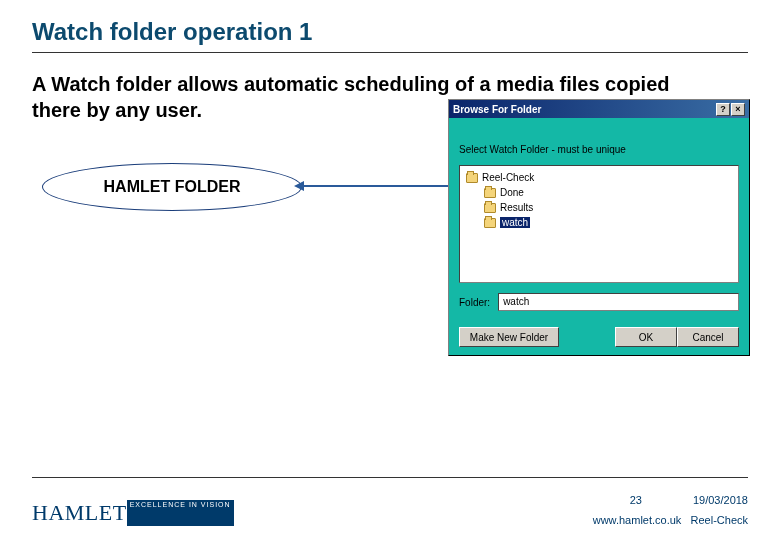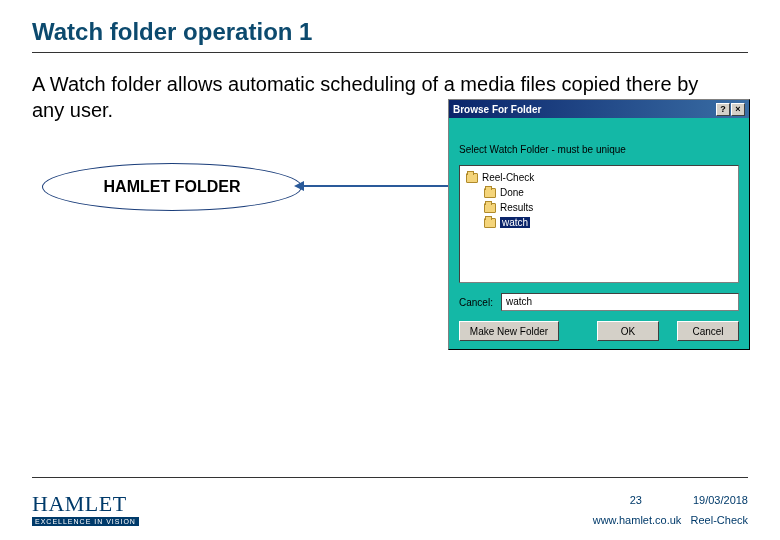--- a/index.html
+++ b/index.html
@@ -18,21 +18,21 @@
     margin-bottom: 6px;
   }
   .hr-top {
     border: none;
     border-top: 1.5px solid #333;
     margin-bottom: 18px;
   }
   .body-text {
     color: #000;
     font-size: 20px;
-    font-weight: normal;
+    font-weight: bold;
     line-height: 1.3;
     margin-bottom: 22px;
     max-width: 680px;
   }
   .content-area {
     position: relative;
     height: 260px;
   }
   .callout {
     position: absolute;
@@ -148,22 +148,22 @@
     background: #fff;
     border: 1px solid #808080;
     border-top-color: #404040;
     border-left-color: #404040;
     height: 18px;
     padding: 2px 4px;
     font-size: 10px;
   }
   .dlg-btn-row {
     display: flex;
-    gap: 18px;
-    margin-top: 10px;
+    gap: 0;
+    margin-top: 16px;
     align-items: center;
   }
   .dlg-btn {
     height: 20px;
     background: #d4d0c8;
     border: 1px solid #fff;
     border-right-color: #404040;
     border-bottom-color: #404040;
     font-size: 10px;
     padding: 0 6px;
@@ -183,21 +183,21 @@
   }
   .footer {
     position: absolute;
     left: 32px;
     right: 32px;
     bottom: 14px;
     display: flex;
     align-items: flex-end;
     justify-content: space-between;
   }
-  .logo-block { display: flex; flex-direction: column; }
+  .logo-block { display: flex; flex-direction: row; }
   .logo-text {
     font-family: "Times New Roman", serif;
     font-size: 22px;
     color: #003a6a;
     letter-spacing: 0.5px;
   }
   .logo-sub {
     background: #003a6a;
     color: #fff;
     font-size: 7px;
@@ -249,21 +249,21 @@
         <div class="tree-row indent1">
           <span class="folder-icon"></span>
           <span class="tree-label">Results</span>
         </div>
         <div class="tree-row indent1">
           <span class="folder-icon"></span>
           <span class="tree-label selected">watch</span>
         </div>
       </div>
       <div class="dlg-folder-row">
-        <span class="dlg-folder-label">Cancel:</span>
+        <span class="dlg-folder-label">Folder:</span>
         <div class="dlg-folder-input">watch</div>
       </div>
       <div class="dlg-btn-row">
         <div class="dlg-btn new">Make New Folder</div>
         <div class="dlg-btn-spacer"></div>
         <div class="dlg-btn ok">OK</div>
         <div class="dlg-btn cancel">Cancel</div>
       </div>
     </div>
   </div>

